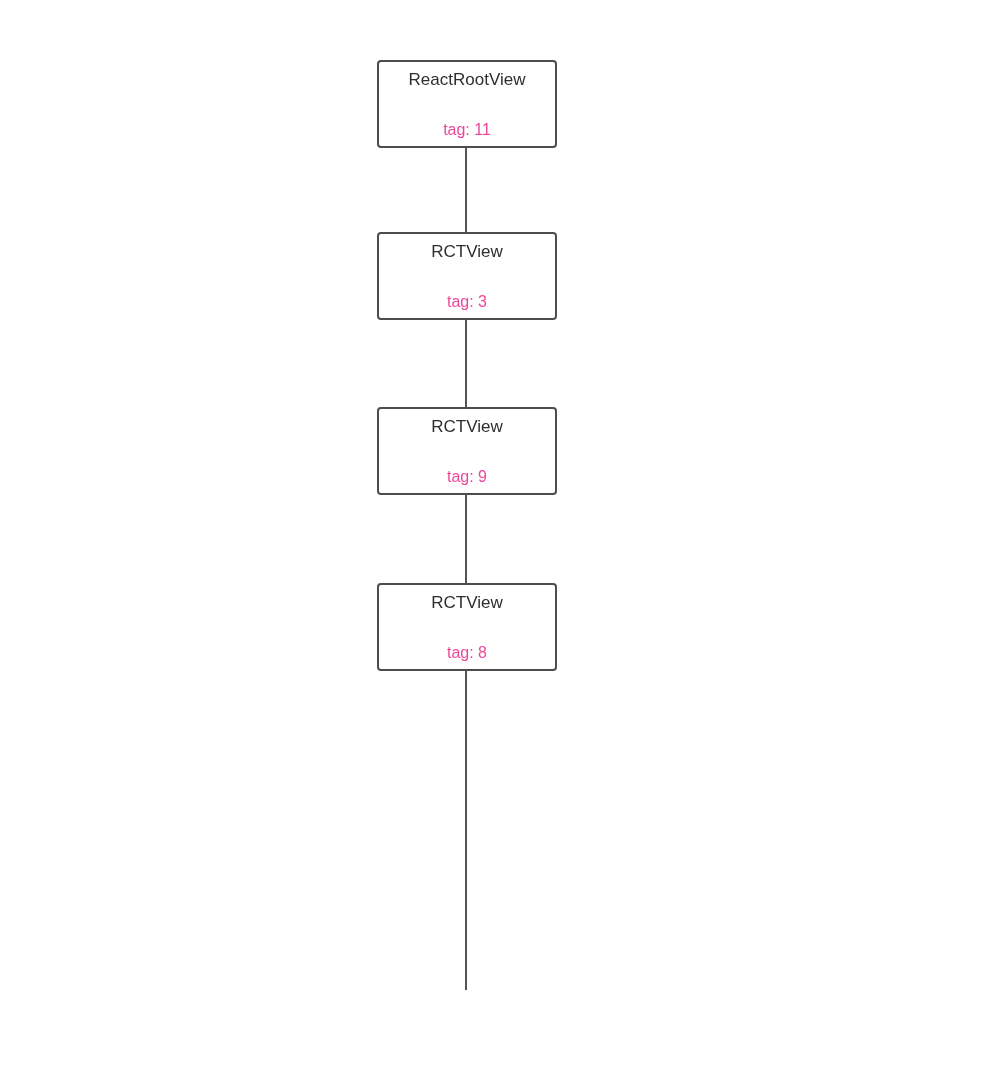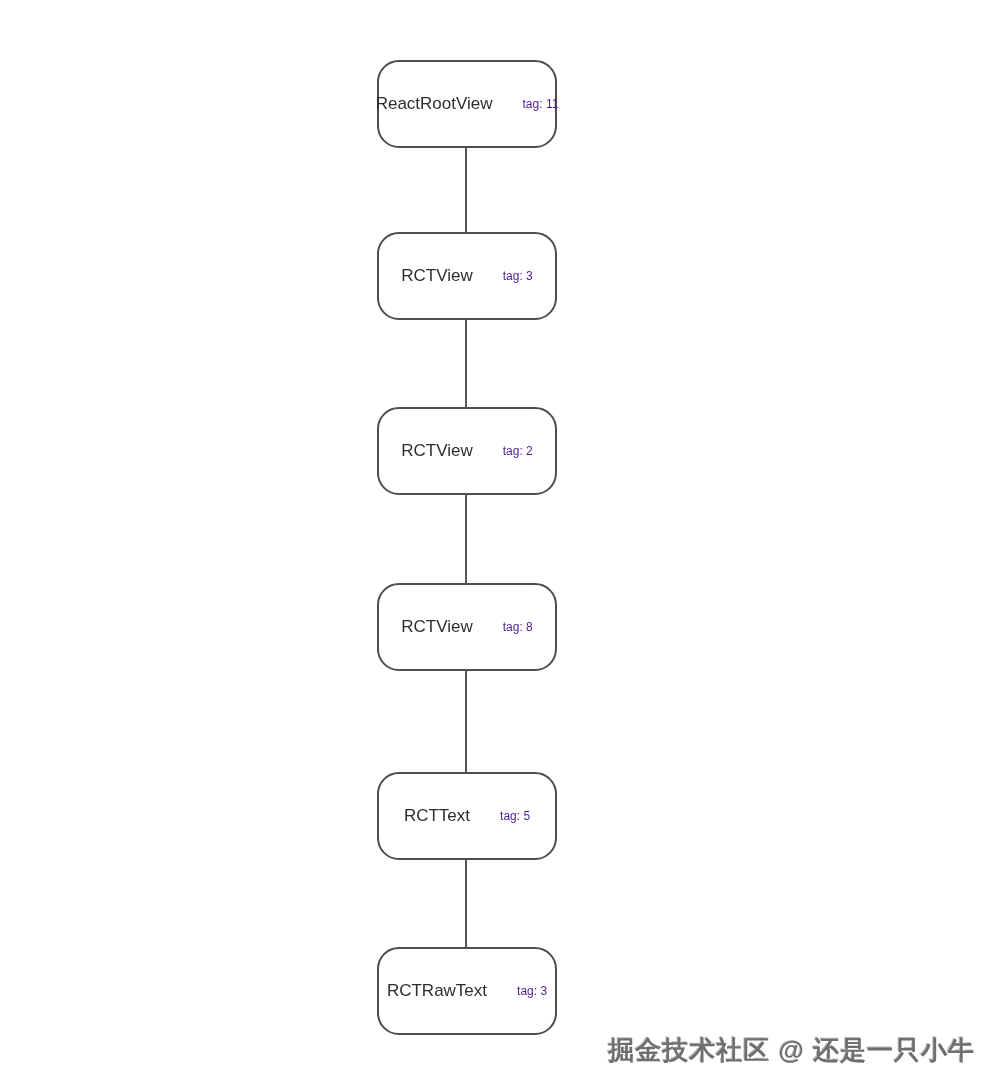--- a/index.html
+++ b/index.html
@@ -25,44 +25,44 @@
     background: #555555;
   }
   .node {
     position: absolute;
     left: 377px;
     width: 180px;
     height: 88px;
     box-sizing: border-box;
     background: #ffffff;
     border: 2.5px solid #4d4d4d;
-    border-radius: 22px;
+    border-radius: 4px;
     display: flex;
-    flex-direction: row;
+    flex-direction: column;
     align-items: center;
     justify-content: center;
     gap: 30px;
     z-index: 2;
   }
   .node.n1 { top: 60px; }
   .node.n2 { top: 232px; }
   .node.n3 { top: 407px; }
   .node.n4 { top: 583px; }
   .node.n5 { top: 772px; }
   .node.n6 { top: 947px; }
   .node-label {
     font-size: 17px;
     line-height: 20px;
     color: #2e2e2e;
     white-space: nowrap;
   }
   .node-tag {
-    font-size: 12px;
+    font-size: 16px;
     line-height: 19px;
-    color: #4c1d95;
+    color: #ec4899;
     white-space: nowrap;
   }
   .watermark {
     position: absolute;
     right: 9px;
     bottom: 22px;
     font-size: 26px;
     font-weight: bold;
     letter-spacing: 1px;
     color: #6f6f6f;
@@ -83,33 +83,24 @@
     <div class="node-tag">tag: 11</div>
   </div>
 
   <div class="node n2">
     <div class="node-label">RCTView</div>
     <div class="node-tag">tag: 3</div>
   </div>
 
   <div class="node n3">
     <div class="node-label">RCTView</div>
-    <div class="node-tag">tag: 2</div>
+    <div class="node-tag">tag: 9</div>
   </div>
 
   <div class="node n4">
     <div class="node-label">RCTView</div>
     <div class="node-tag">tag: 8</div>
   </div>
 
-  <div class="node n5">
-    <div class="node-label">RCTText</div>
-    <div class="node-tag">tag: 5</div>
-  </div>
 
-  <div class="node n6">
-    <div class="node-label">RCTRawText</div>
-    <div class="node-tag">tag: 3</div>
-  </div>
 
-  <div class="watermark">掘金技术社区 @ 还是一只小牛</div>
 
 </div>
 
 </body></html>

